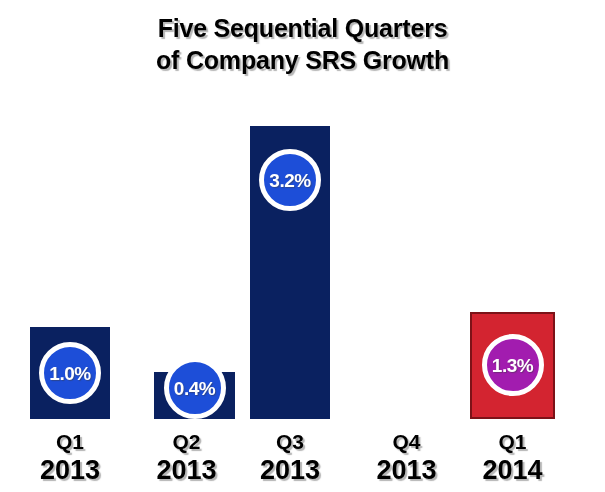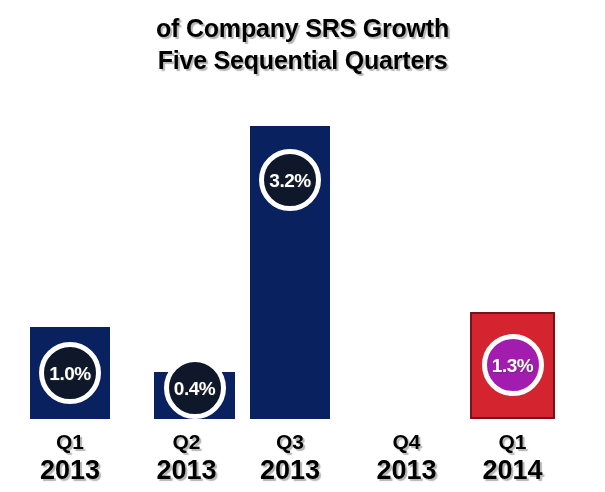--- a/index.html
+++ b/index.html
@@ -61,21 +61,21 @@
     left:50%;
     transform:translateX(-50%);
     width:62px;height:62px;
     border-radius:50%;
     box-sizing:border-box;
     border:5px solid #ffffff;
     display:flex;
     align-items:center;
     justify-content:center;
   }
-  .bubble.navy{ background:#0f172a; }
+  .bubble.navy{ background:#1d4ed8; }
   .bubble.red{ background:#a21caf; }
   .bubble-label{
     color:#ffffff;
     font-size:19px;
     font-weight:bold;
     letter-spacing:-0.5px;
     line-height:1;
     text-shadow:1px 1px 1px rgba(60,60,60,0.45);
   }
 
@@ -97,22 +97,22 @@
     line-height:28px;
     text-shadow:2px 2px 1px rgba(120,120,120,0.55);
   }
 </style>
 </head>
 <body>
 
 <div id="chart-root">
 
   <div class="title-block">
+    <div class="title-line">Five Sequential Quarters</div>
     <div class="title-line">of Company SRS Growth</div>
-    <div class="title-line">Five Sequential Quarters</div>
   </div>
 
   <div class="plot">
 
     <div class="bar-group" style="left:30px;width:80px;height:92px;">
       <div class="bar navy" style="height:92px;"></div>
       <div class="bubble navy" style="top:15px;">
         <span class="bubble-label">1.0%</span>
       </div>
     </div>

